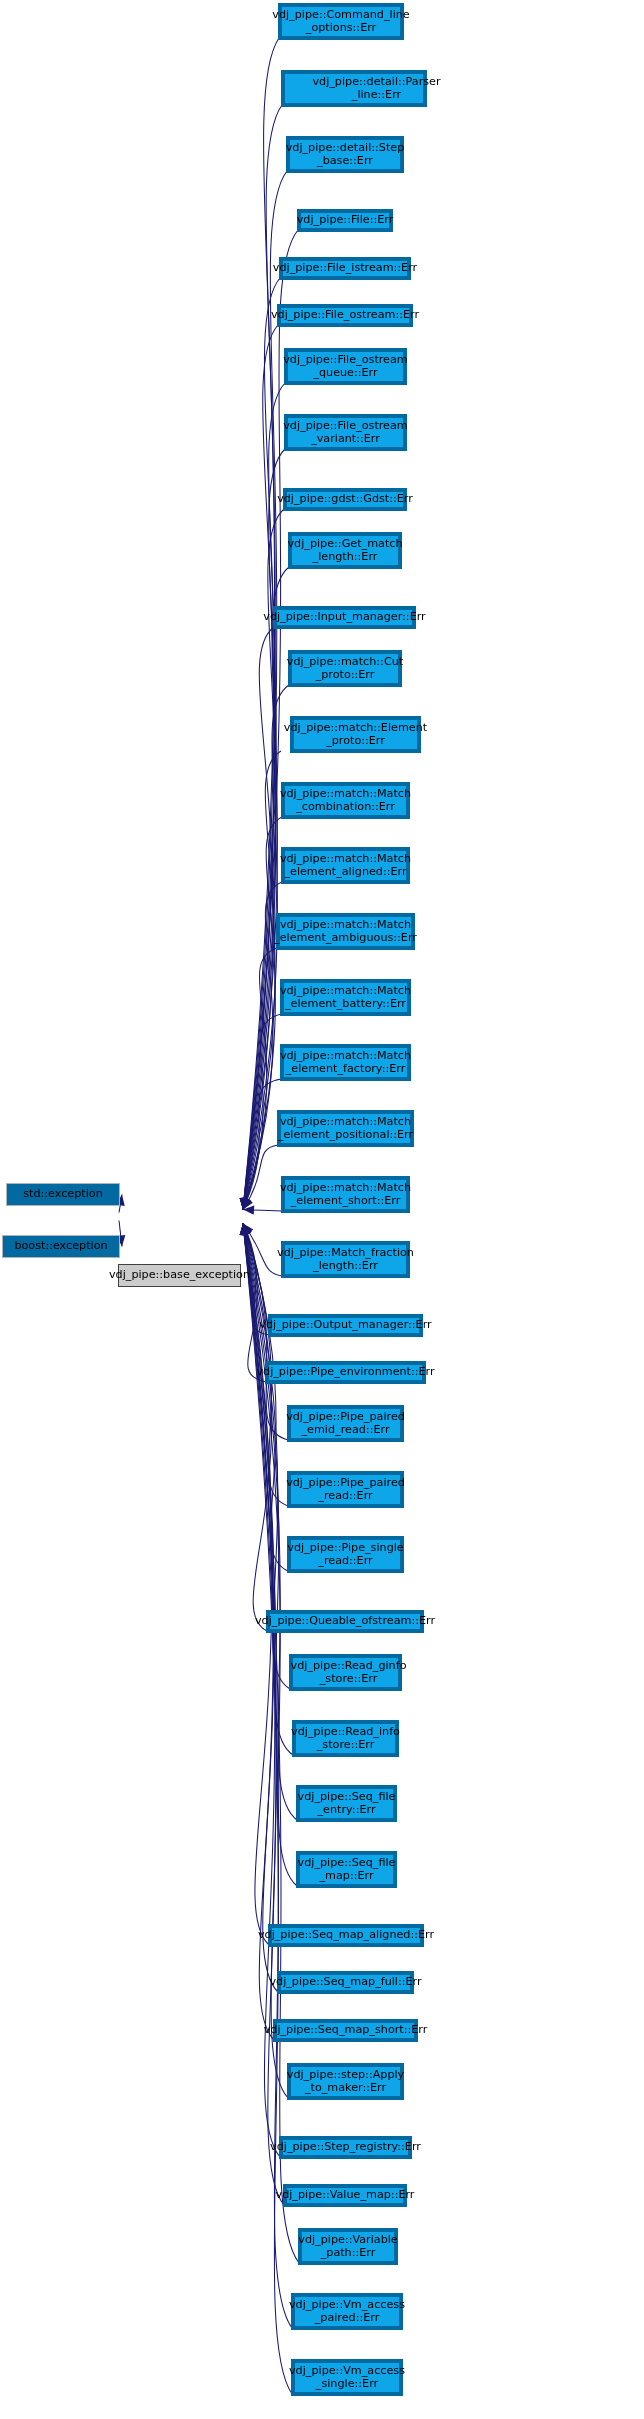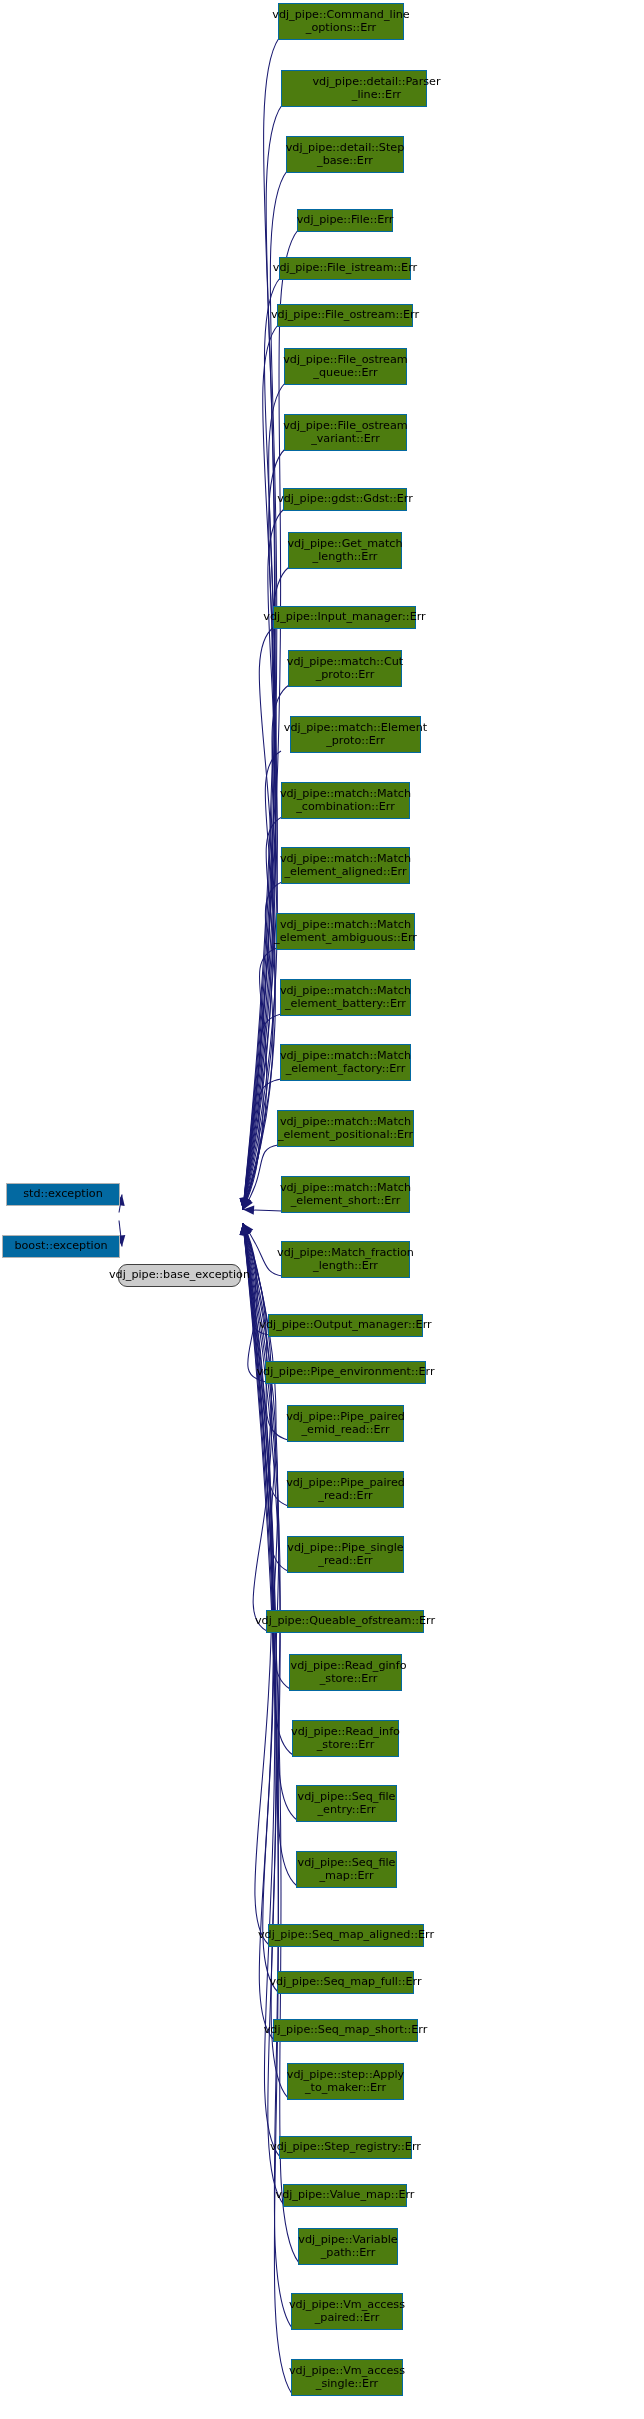--- a/index.html
+++ b/index.html
@@ -2,22 +2,22 @@
 <html><head>
 <meta charset="utf-8">
 <style>
   html,body{margin:0;padding:0;background:#fff;}
   body{width:644px;height:2419px;overflow:hidden;
        font-family:"DejaVu Sans","Liberation Sans",sans-serif;}
   #graph{position:relative;width:644px;height:2419px;background:#ffffff;}
   svg#edges{position:absolute;left:0;top:0;width:644px;height:2419px;}
   .node{position:absolute;box-sizing:border-box;display:flex;align-items:center;
         justify-content:center;text-align:center;line-height:1.12;
-        font-size:11.2px;color:#000;background:#4d7c0f;
-        border:1px solid #0369a1;}
+        font-size:11.2px;color:#000;background:#0ea5e9;
+        border:4px solid #0369a1;}
   .node.base{background:#cccccc;border:1px solid #404040;}
   .node.ancestor{border:1px solid #b3b3b3;background:#0369a1;}
   .node span{display:block;padding:0 3px;white-space:pre-line;}
 </style>
 </head>
 <body>
 
 <div id="graph">
   <svg id="edges" viewBox="0 0 644 2419" preserveAspectRatio="none" xmlns="http://www.w3.org/2000/svg">
       <path d="M279,38 C231.0,108.3 317.0,483.2 243,1209.5" fill="none" stroke="#191970" stroke-width="1.05"></path>
@@ -98,21 +98,21 @@
       <polygon points="243.00 1223.50 248.82 1233.90 239.68 1234.95" fill="#191970"></polygon>
       <path d="M292,2328 C244.0,2261.7 317.0,1908.3 243,1223.5" fill="none" stroke="#191970" stroke-width="1.05"></path>
       <polygon points="243.00 1223.50 248.76 1233.94 239.61 1234.93" fill="#191970"></polygon>
       <path d="M292,2394 C244.0,2323.8 317.0,1949.2 243,1223.5" fill="none" stroke="#191970" stroke-width="1.05"></path>
       <polygon points="243.00 1223.50 248.69 1233.98 239.54 1234.91" fill="#191970"></polygon>
       <path d="M119,1212.5 L122,1194.5" fill="none" stroke="#191970" stroke-width="1.05"></path>
       <polygon points="122.00 1194.50 124.73 1206.11 115.65 1204.59" fill="#191970"></polygon>
       <path d="M119,1220.5 L122,1246.5" fill="none" stroke="#191970" stroke-width="1.05"></path>
       <polygon points="122.00 1246.50 116.17 1236.10 125.31 1235.05" fill="#191970"></polygon>
     </svg>
-<div class="node base" style="left: 118px; top: 1264px; width: 123px; height: 23px; border-radius: 9px;">
+<div class="node base" style="left: 118px; top: 1264px; width: 123px; height: 23px;">
       <span>vdj_pipe::base_exception</span>
     </div>
     <div class="node ancestor" style="left: 6px; top: 1183px; width: 114px; height: 23px;">
       <span>std::exception</span>
     </div>
     <div class="node ancestor" style="left: 2px; top: 1235px; width: 118px; height: 23px;">
       <span>boost::exception</span>
     </div>
     <div class="node derived" style="left: 278px; top: 3px; width: 126px; height: 37px;">
       <span>vdj_pipe::Command_line

